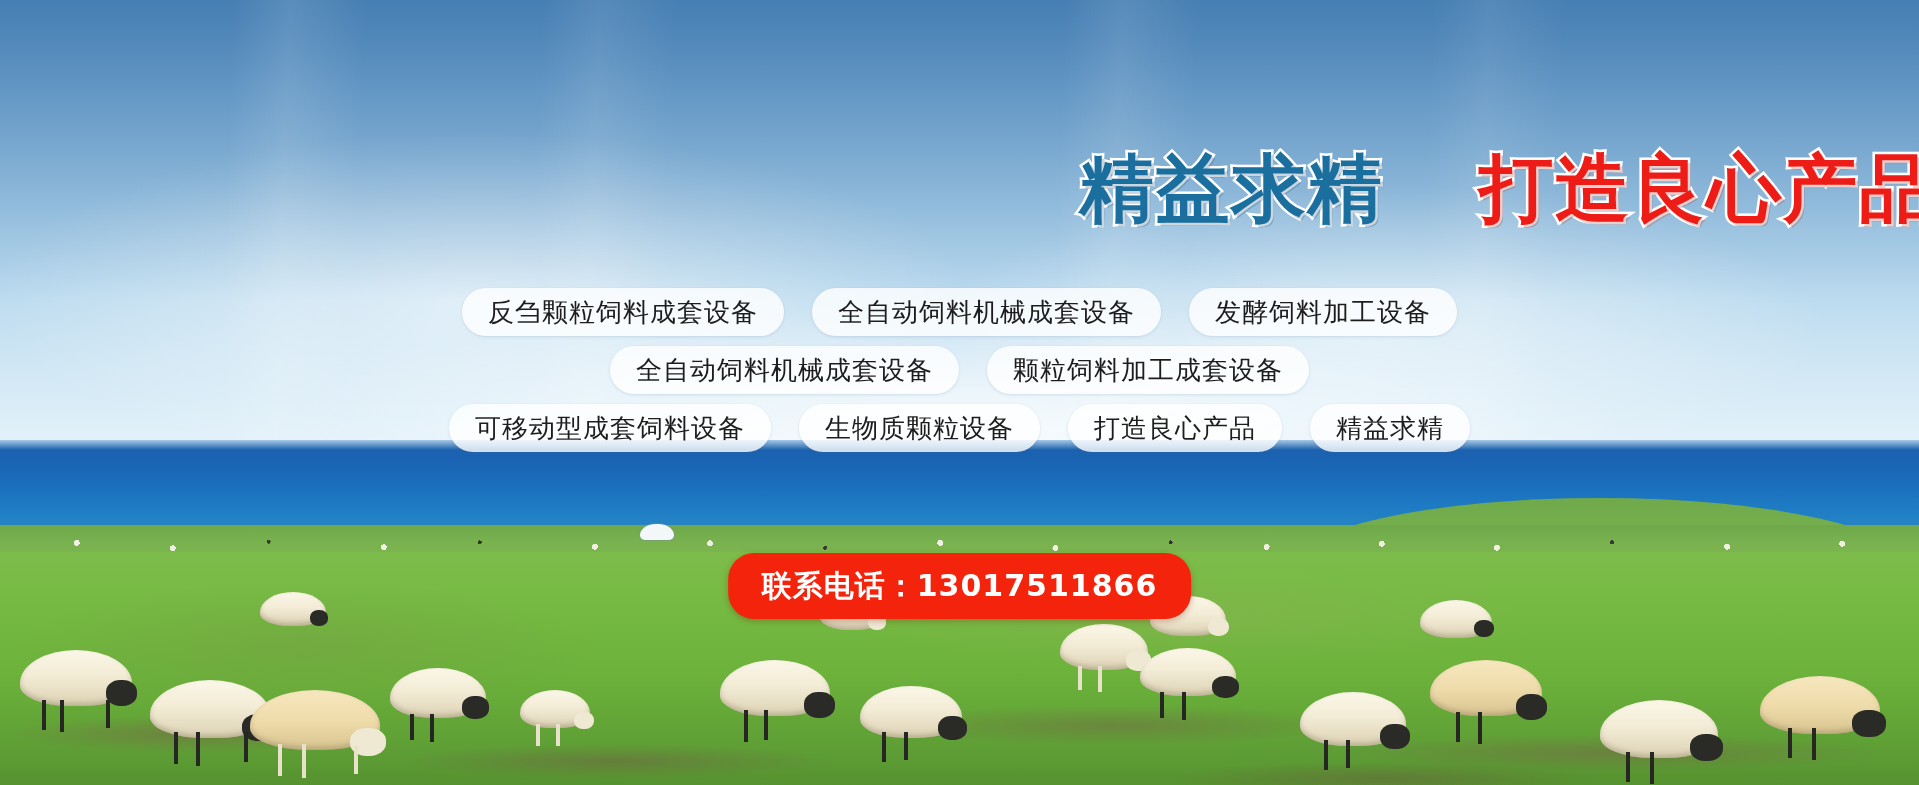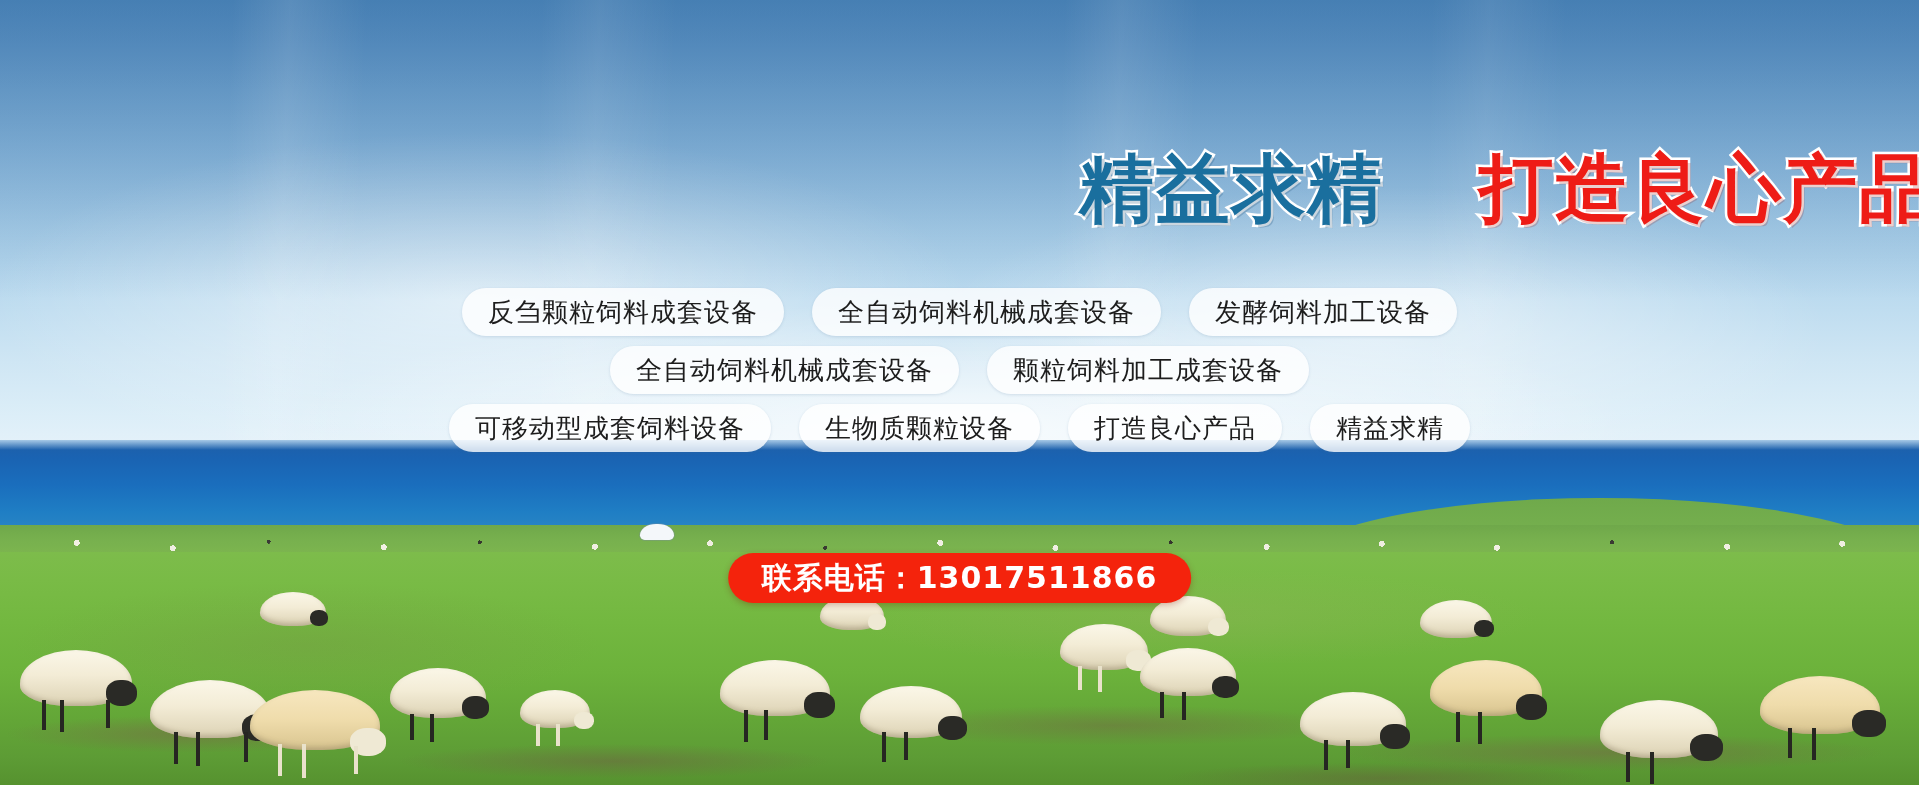--- a/index.html
+++ b/index.html
@@ -175,21 +175,21 @@
     color:#1d1d1d;
     font-size:26px;font-weight:500;letter-spacing:1px;
     font-family:"DejaVu Sans","Liberation Sans",sans-serif;
     white-space:nowrap;
     box-shadow:0 1px 3px rgba(70,110,150,.18);
   }
 
   .phone-badge{
     position:absolute;left:50%;transform:translateX(-50%);
     top:553px;
-    height:50px;display:flex;align-items:center;justify-content:center;
+    height:66px;display:flex;align-items:center;justify-content:center;
     padding:0 34px;border-radius:26px;
     background:#f4230c;
     color:#ffffff;
     font-size:30px;font-weight:bold;letter-spacing:1px;
     font-family:"DejaVu Sans","Liberation Sans",sans-serif;
     white-space:nowrap;
     box-shadow:0 2px 6px rgba(120,20,0,.30);
   }
 </style>
 </head>

